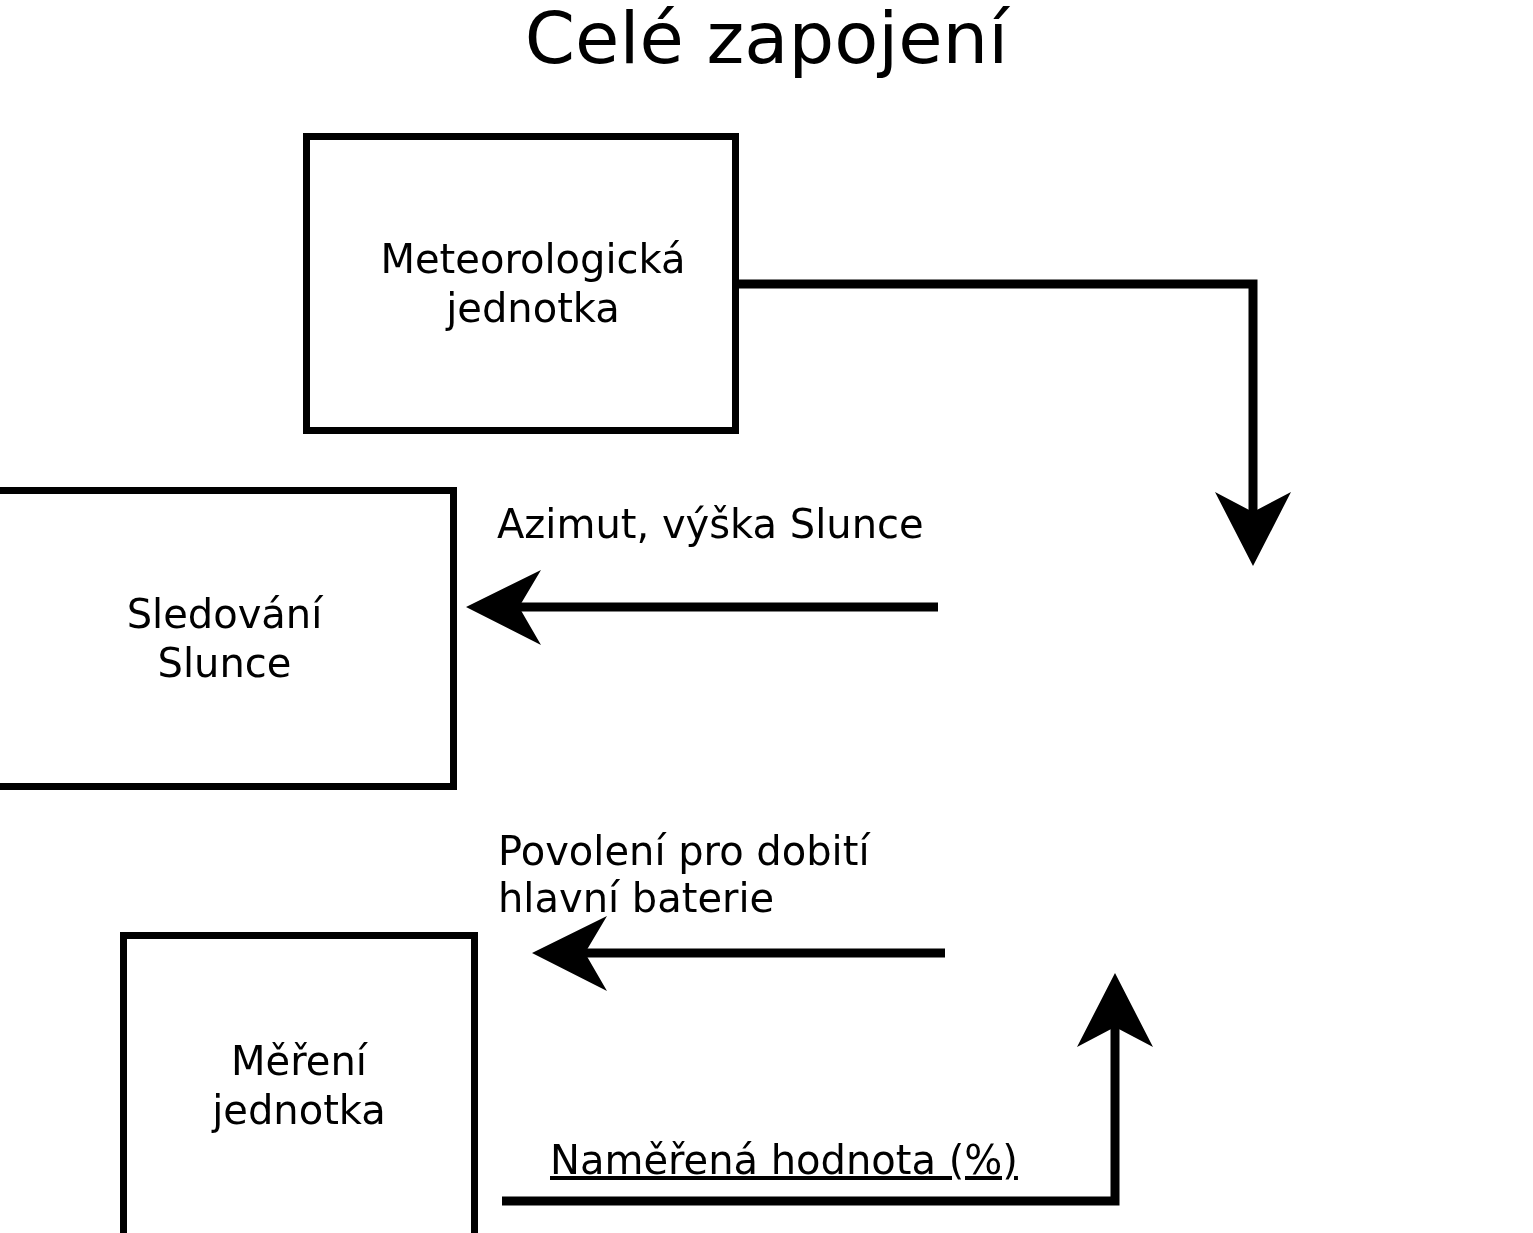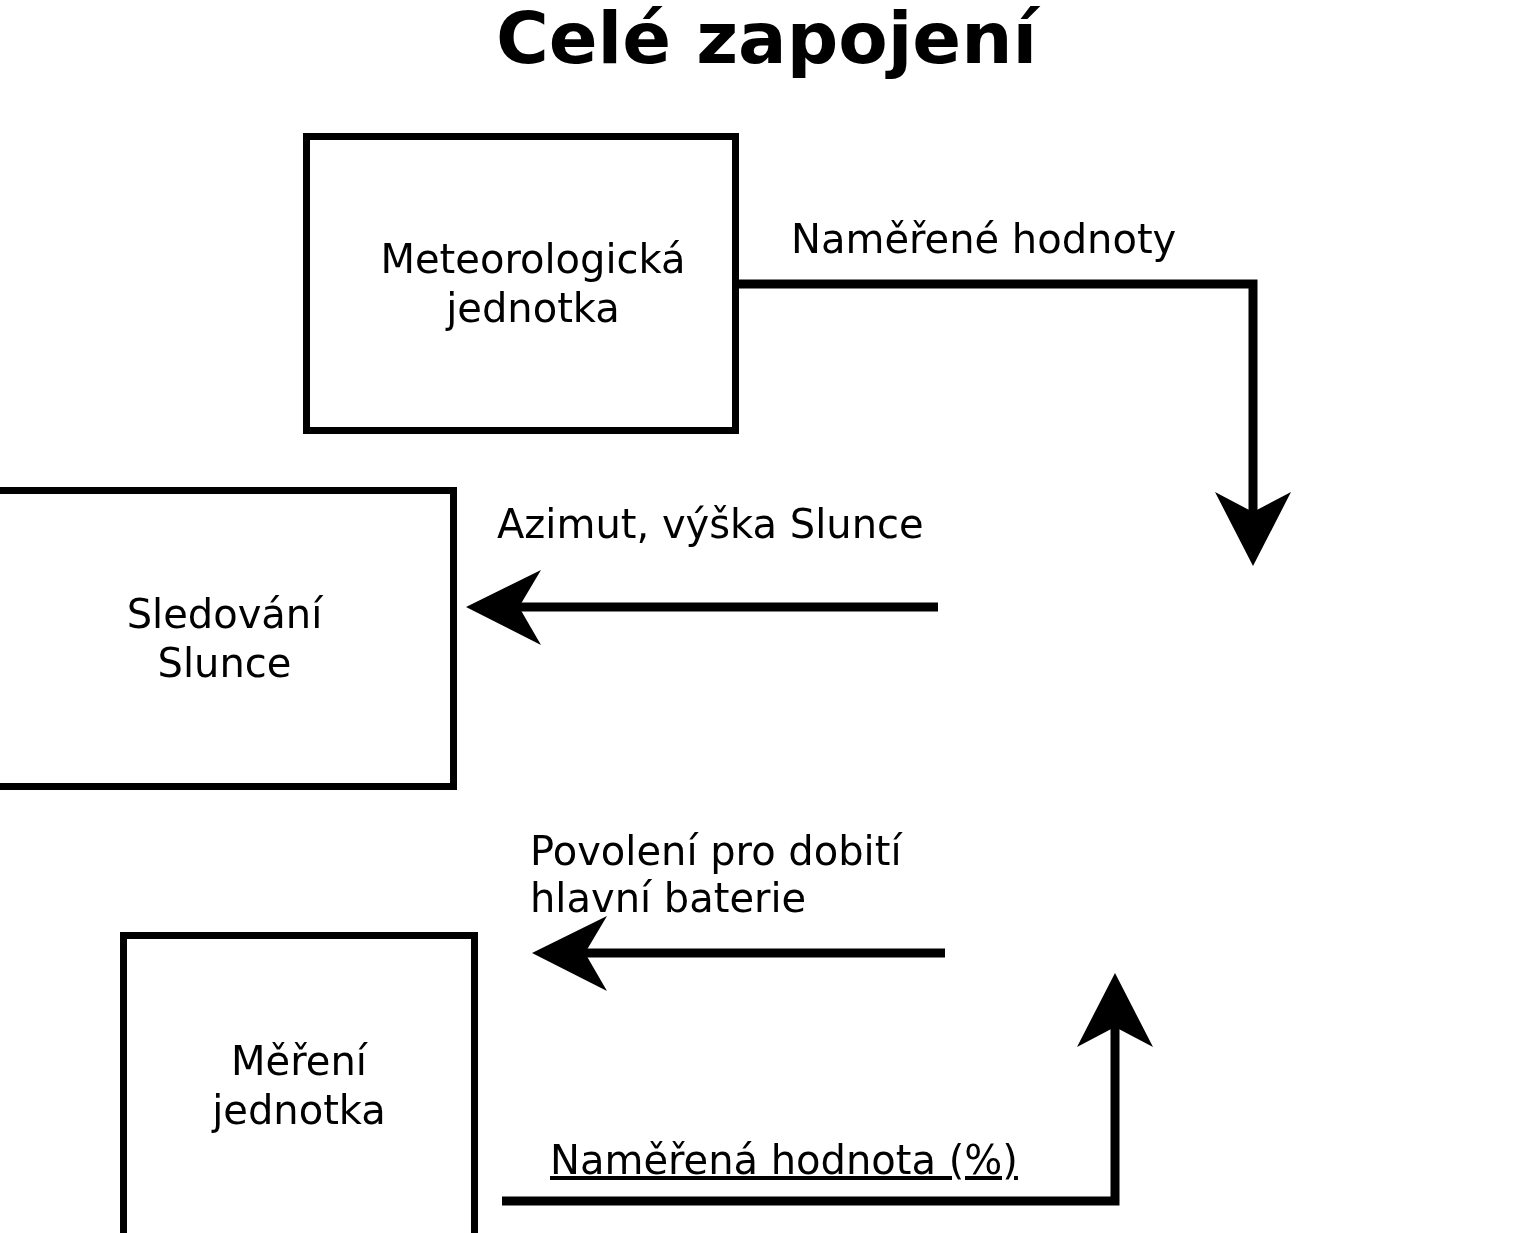--- a/index.html
+++ b/index.html
@@ -18,21 +18,21 @@
     background: #ffffff;
     overflow: hidden;
   }
   .diagram-title {
     position: absolute;
     left: 0;
     top: 2px;
     width: 1533px;
     text-align: center;
     font-size: 72px;
-    font-weight: 700;
+    font-weight: 400;
     line-height: 1.0;
     letter-spacing: 0px;
     color: #000000;
     white-space: nowrap;
   }
   .node-box {
     position: absolute;
     box-sizing: border-box;
     border: 7px solid #000000;
     background: #ffffff;
@@ -57,21 +57,21 @@
 
   .edge-label {
     position: absolute;
     font-size: 40px;
     line-height: 1.18;
     color: #000000;
     white-space: pre-line;
   }
   #label-measured-values { left: 791px; top: 216px; }
   #label-azimuth         { left: 497px; top: 501px; }
-  #label-permission      { left: 498px; top: 828px; margin-left: 32px; }
+  #label-permission      { left: 498px; top: 828px; }
   #label-measured-pct    { left: 550px; top: 1137px; text-decoration: underline; }
 
   svg.edges {
     position: absolute;
     left: 0;
     top: 0;
     width: 1533px;
     height: 1233px;
     pointer-events: none;
   }
@@ -123,19 +123,18 @@
     <span class="node-label">Sledování
 Slunce</span>
   </div>
 
 
   <div class="node-box" id="box-energy">
     <span class="node-label">Měření
 jednotka</span>
   </div>
 
-  <div class="edge-label" id="label-measured-values">Naměřené hodnoty</div>
   <div class="edge-label" id="label-azimuth">Azimut, výška Slunce</div>
   <div class="edge-label" id="label-permission">Povolení pro dobití
 hlavní baterie</div>
   <div class="edge-label" id="label-measured-pct">Naměřená hodnota (%)</div>
 
 </div>
 
 </body></html>

